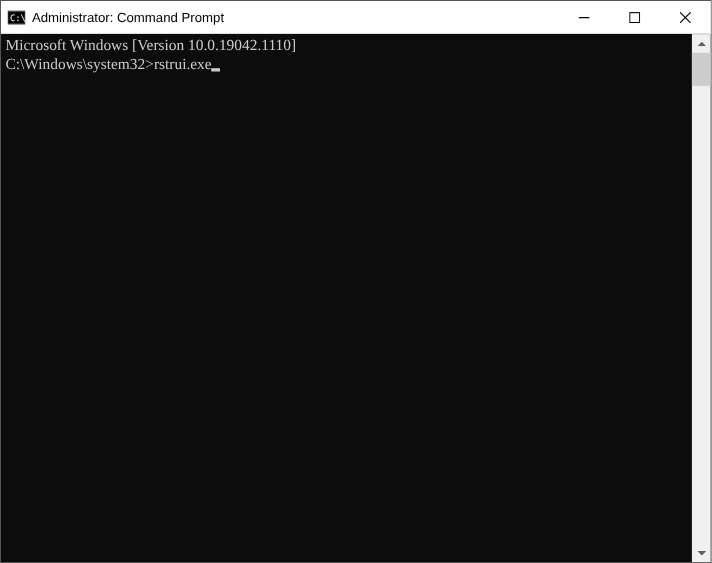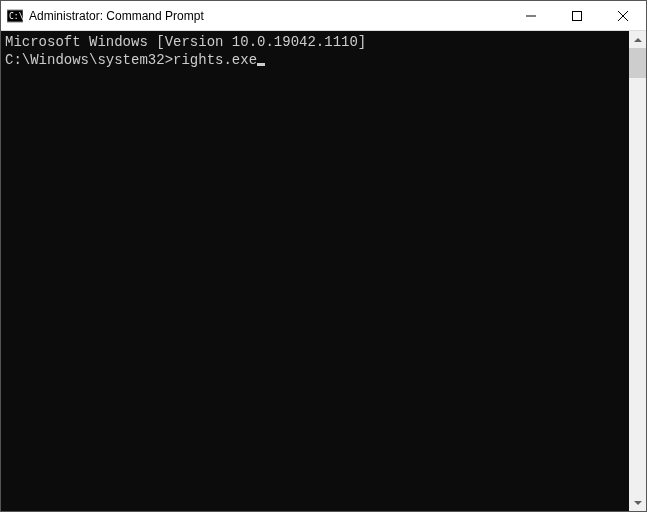--- a/index.html
+++ b/index.html
@@ -58,21 +58,21 @@
     .terminal-wrap {
       flex: 1;
       display: flex;
       position: relative;
       background: #000;
     }
     .terminal {
       flex: 1;
       background: #0c0c0c;
       color: #cccccc;
-      font-family: Liberation Mono, monospace;
+      font-family: Liberation Serif, serif;
       font-size: 14px;
       line-height: 1.3;
       padding: 2px 4px;
       white-space: pre;
       overflow: hidden;
     }
     .terminal .line {
       display: block;
     }
     .prompt-line {
@@ -146,21 +146,21 @@
       <div class="ctrl-btn close">
         <svg width="10" height="10" viewBox="0 0 10 10">
             <line x1="0" y1="0" x2="10" y2="10" stroke="#000" stroke-width="1"></line>
             <line x1="10" y1="0" x2="0" y2="10" stroke="#000" stroke-width="1"></line>
           </svg>
       </div>
     </div>
   </div>
 
   <div class="terminal-wrap">
-    <div class="terminal"><span class="line">Microsoft Windows [Version 10.0.19042.1110]</span><span class="line"></span><span class="prompt-line"><span>C:\Windows\system32&gt;</span><span>rights.exe</span><span class="cursor"></span></span></div>
+    <div class="terminal"><span class="line">Microsoft Windows [Version 10.0.19042.1110]</span><span class="line"></span><span class="prompt-line"><span>C:\Windows\system32&gt;</span><span>rstrui.exe</span><span class="cursor"></span></span></div>
 
     <div class="scrollbar">
       <div class="scroll-arrow up">
         <svg width="8" height="4" viewBox="0 0 8 4">
             <polygon points="4,0 8,4 0,4" fill="#606060"></polygon>
           </svg>
       </div>
       <div class="scroll-thumb"></div>
       <div class="scroll-arrow down">
         <svg width="8" height="4" viewBox="0 0 8 4">

